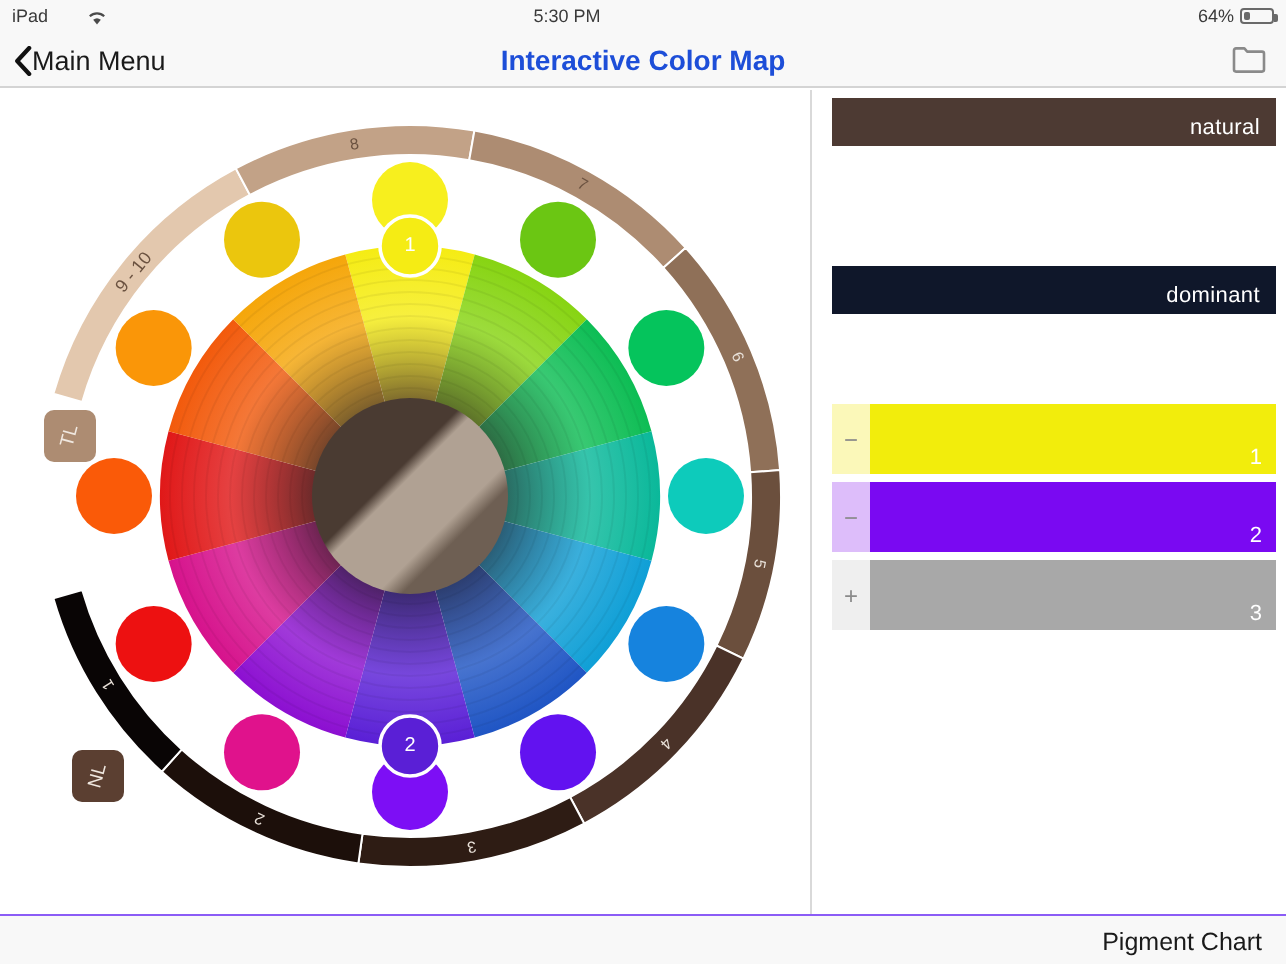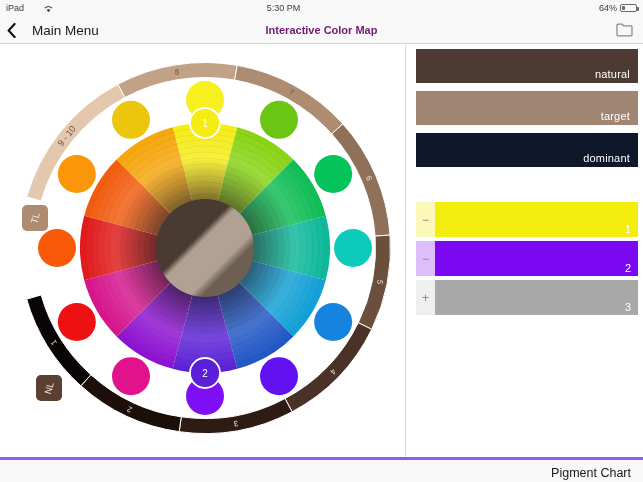--- a/index.html
+++ b/index.html
@@ -26,44 +26,44 @@
   .batt::after { content: ""; position: absolute; right: -3px; top: 2px; width: 2px; height: 4px; background: #6a6a6a; border-radius: 0 1px 1px 0; }
   .batt-fill { position: absolute; left: 1px; top: 1px; bottom: 1px; width: 20%; background: #6a6a6a; border-radius: 1px; }
 
   
   .navbar {
     position: absolute; top: 16px; left: 0; width: 643px; height: 28px;
     background: #f8f8f8; border-bottom: 1px solid #d4d4d4;
   }
   .nav-back {
     position: absolute; left: 7px; top: 0; height: 28px;
-    display: flex; align-items: center; gap: 16px; cursor: pointer;
+    display: flex; align-items: center; gap: 0; cursor: pointer;
   }
   .chev { width: 9px; height: 15px; display: block; }
   .nav-back-label { font-size: 13.5px; color: #1a1a1a; }
   .nav-title {
     position: absolute; left: 0; top: 0; width: 643px; height: 28px;
     display: flex; align-items: center; justify-content: center;
-    font-size: 11px; font-weight: bold; color: #701a75;
+    font-size: 14px; font-weight: bold; color: #1d4ed8;
   }
   .nav-folder { position: absolute; right: 10px; top: 6px; cursor: pointer; }
 
   
   .content { position: absolute; top: 45px; left: 0; width: 643px; height: 412px; background: #fff; }
 
   .wheel-pane { position: absolute; left: 0; top: 0; width: 405px; height: 412px; }
   .wheel-pane svg { display: block; }
 
   .divider { position: absolute; left: 405px; top: 0; width: 1px; height: 412px; background: #d9d9d9; }
 
   
   .side { position: absolute; left: 413px; top: 0; width: 230px; height: 412px; }
 
   .swatch {
-    position: absolute; left: 3px; width: 222px; height: 34px;
+    position: absolute; left: 3px; width: 222px; height: 24px;
     display: flex; align-items: flex-end; justify-content: flex-end;
     cursor: pointer;
   }
   .swatch-label { font-size: 11px; color: #fff; padding: 0 8px 3px 0; letter-spacing: .2px; }
 
   .pig-row {
     position: absolute; left: 3px; width: 222px; height: 35px;
     display: flex; cursor: pointer;
   }
   .pig-toggle {
@@ -76,21 +76,21 @@
 
   .result-swatch {
     position: absolute; left: 3px; width: 222px; height: 83px;
     display: flex; align-items: flex-end; justify-content: flex-end;
     cursor: pointer;
   }
 
   
   .bottombar {
     position: absolute; bottom: 0; left: 0; width: 643px; height: 25px;
-    background: #f8f8f8; border-top: 3px solid #8b5cf6;
+    background: #f8f8f8; border-top: 1px solid #8b5cf6;
   }
   .bottom-link {
     position: absolute; right: 12px; top: 0; height: 25px;
     display: flex; align-items: center; font-size: 12.5px; color: #1a1a1a; cursor: pointer;
   }
 </style>
 </head>
 <body>
 
 <div id="app">
@@ -287,23 +287,20 @@
         </svg>
     </div>
 
     <div class="divider"></div>
 
     <div class="side">
 
       <div class="swatch" id="sw0" style="top: 4px; background: rgb(77, 58, 51);">
         <span class="swatch-label">natural</span>
       </div>
-      <div class="swatch" id="sw1" style="top: 46px; background: rgb(160, 133, 114);">
-        <span class="swatch-label">target</span>
-      </div>
       <div class="swatch" id="sw2" style="top: 88px; background: #0f172a;">
         <span class="swatch-label">dominant</span>
       </div>
 
       <div class="pig-row" id="pg0" style="top:157px">
         <div class="pig-toggle" id="pt0" style="background: rgb(251, 248, 185);">−</div>
         <div class="pig-body" id="pb0" style="background: rgb(242, 237, 12);">
           <span class="pig-num">1</span>
         </div>
       </div>

